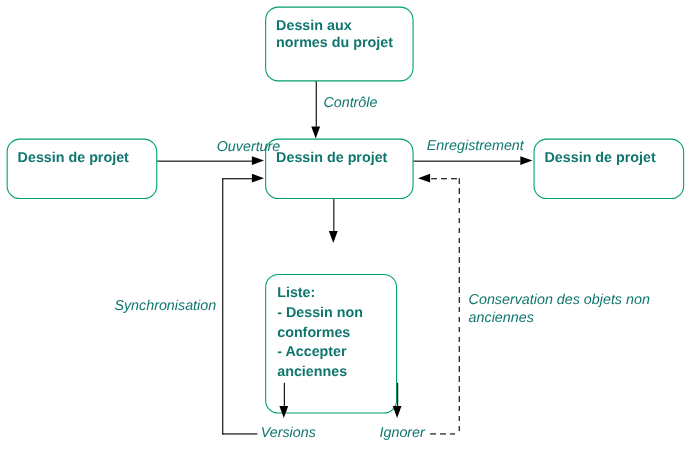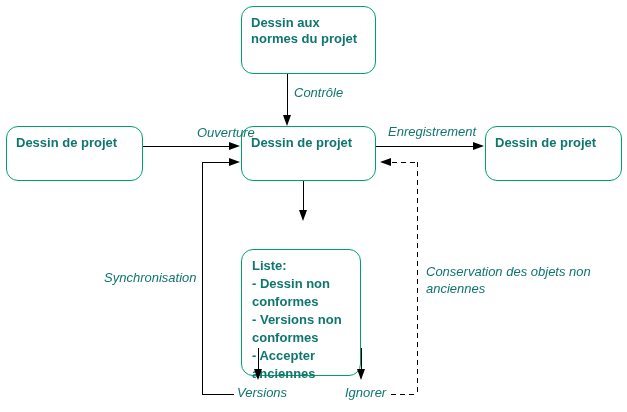--- a/index.html
+++ b/index.html
@@ -54,21 +54,20 @@
   </div>
   <div class="box b-working">
     <span>Dessin de projet</span>
   </div>
   <div class="box b-saved">
     <span>Dessin de projet</span>
   </div>
   <div class="box b-list">
     <div>Liste:</div>
     <div>- Dessin non conformes</div>
-    <div>- Versions non conformes</div>
     <div>- Accepter anciennes</div>
   </div>
 
   <div class="vline" style="left:287px;top:74px;height:41px"></div>
   <div class="ah ad" style="left:283px;top:115px"></div>
 
   <div class="hline" style="left:143px;top:146px;width:87px"></div>
   <div class="ah ar" style="left:229px;top:142px"></div>
 
   <div class="hline" style="left:376px;top:146px;width:97px"></div>

